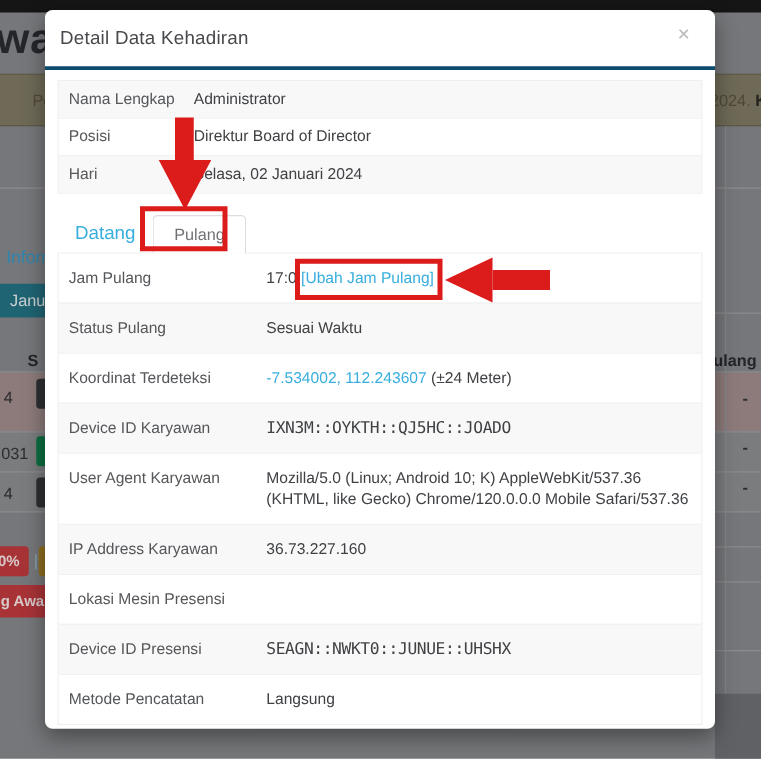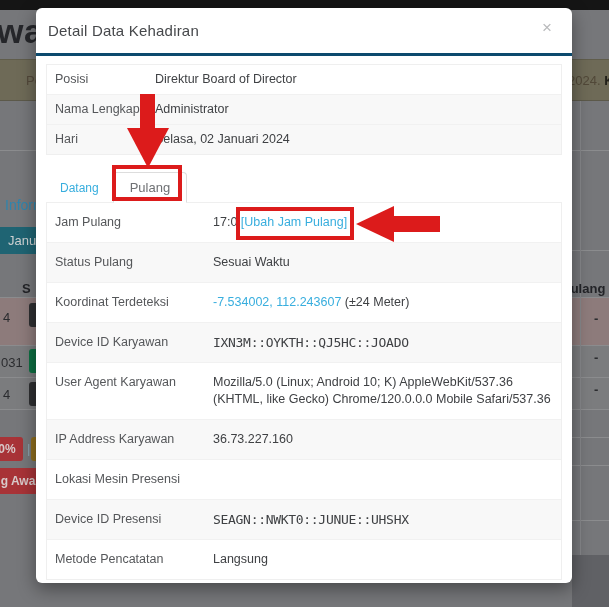--- a/index.html
+++ b/index.html
@@ -38,21 +38,21 @@
   .trow{display:flex;padding:7px 8px;line-height:15px;border-top:1px solid #f1f1f1;background:#fff;}
   .trow:first-child{border-top:none;}
   .trow.alt{background:#f8f8f8;}
   .tlabel{flex:0 0 100px;color:#55575a;}
   .tval{flex:1;color:#3f4144;}
   .tbl2 .trow{padding:11px 8px;line-height:17px;}
   .tbl2 .tlabel{flex:0 0 158px;}
   .mono{font-family:"DejaVu Sans Mono", monospace;font-size:13px;letter-spacing:-0.3px;}
   .link{color:#38aede;text-decoration:none;cursor:pointer;}
   .tabs{margin-top:15px;height:32px;display:flex;align-items:flex-end;}
-  .tab-datang{padding:7px 14px;font-size:12px;color:#38aede;cursor:pointer;}
+  .tab-datang{padding:7px 14px;font-size:15px;color:#38aede;cursor:pointer;}
   .tab-pulang{padding:7px 16px;font-size:13px;color:#6f7174;background:#fff;border:1px solid #ddd;border-bottom-color:#fff;border-radius:4px 4px 0 0;position:relative;z-index:2;margin-bottom:-1px;cursor:pointer;}
   
   .ann{position:absolute;z-index:50;pointer-events:none;}
   .arrow-down-shaft{left:140px;top:94px;width:15px;height:36px;background:#dc1b1b;}
   .arrow-down-head{left:127px;top:128px;width:0;height:0;border-left:21px solid transparent;border-right:21px solid transparent;border-top:40px solid #dc1b1b;}
   .box-tab{left:112px;top:165px;width:62px;height:28px;border:4px solid #dc1b1b;}
   .box-link{left:236px;top:207px;width:110px;height:25px;border:4px solid #dc1b1b;}
   .arrow-left-head{left:356px;top:206px;width:0;height:0;border-top:18px solid transparent;border-bottom:18px solid transparent;border-right:38px solid #dc1b1b;}
   .arrow-left-shaft{left:394px;top:216px;width:46px;height:16px;background:#dc1b1b;}
 </style>
@@ -114,27 +114,27 @@
 </div>
 
 <div class="modal">
   <div class="m-header">
     <span class="m-title">Detail Data Kehadiran</span>
     <button class="m-close">×</button>
   </div>
   <div class="m-body">
 
     <div class="tbl">
+      <div class="trow alt">
+        <span class="tlabel">Nama Lengkap</span>
+        <span class="tval">Administrator</span>
+      </div>
       <div class="trow">
         <span class="tlabel">Posisi</span>
         <span class="tval">Direktur Board of Director</span>
-      </div>
-      <div class="trow alt">
-        <span class="tlabel">Nama Lengkap</span>
-        <span class="tval">Administrator</span>
       </div>
       <div class="trow alt">
         <span class="tlabel">Hari</span>
         <span class="tval">Selasa, 02 Januari 2024</span>
       </div>
     </div>
 
     <div class="tabs">
       <span class="tab-datang">Datang</span>
       <span class="tab-pulang">Pulang</span>

